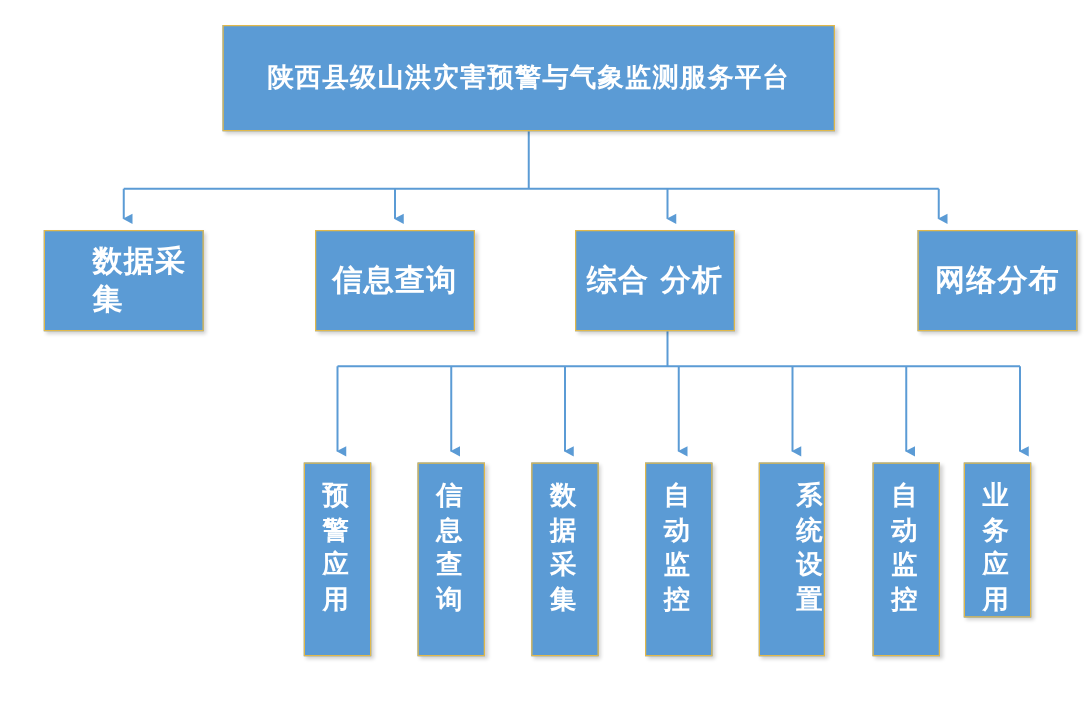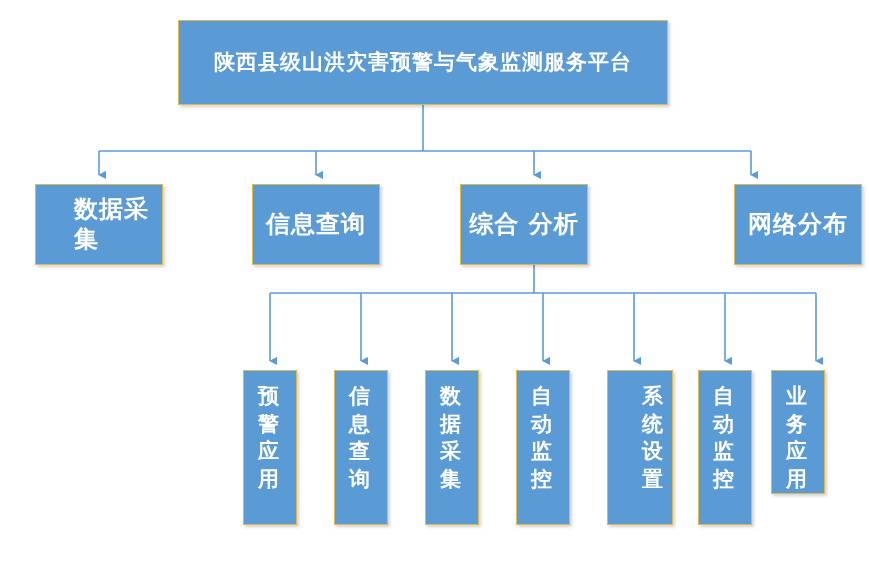--- a/index.html
+++ b/index.html
@@ -119,21 +119,21 @@
       </div>
       <div class="node leaf" style="left: 334px; top: 370px; width: 54px; height: 155px;">
         <span class="leaf-text">信息查询</span>
       </div>
       <div class="node leaf" style="left: 425px; top: 370px; width: 54px; height: 155px;">
         <span class="leaf-text">数据采集</span>
       </div>
       <div class="node leaf" style="left: 516px; top: 370px; width: 54px; height: 155px;">
         <span class="leaf-text">自动监控</span>
       </div>
-      <div class="node leaf" style="left: 607px; top: 370px; width: 66px; height: 155px; padding-left: 32px;">
+      <div class="node leaf" style="left: 607px; top: 370px; width: 53px; height: 155px; padding-left: 32px;">
         <span class="leaf-text">系统设置</span>
       </div>
       <div class="node leaf" style="left: 698px; top: 370px; width: 54px; height: 155px;">
         <span class="leaf-text">自动监控</span>
       </div>
       <div class="node leaf" style="left: 771px; top: 370px; width: 54px; height: 124px;">
         <span class="leaf-text">业务应用</span>
       </div>
     </div>
 

